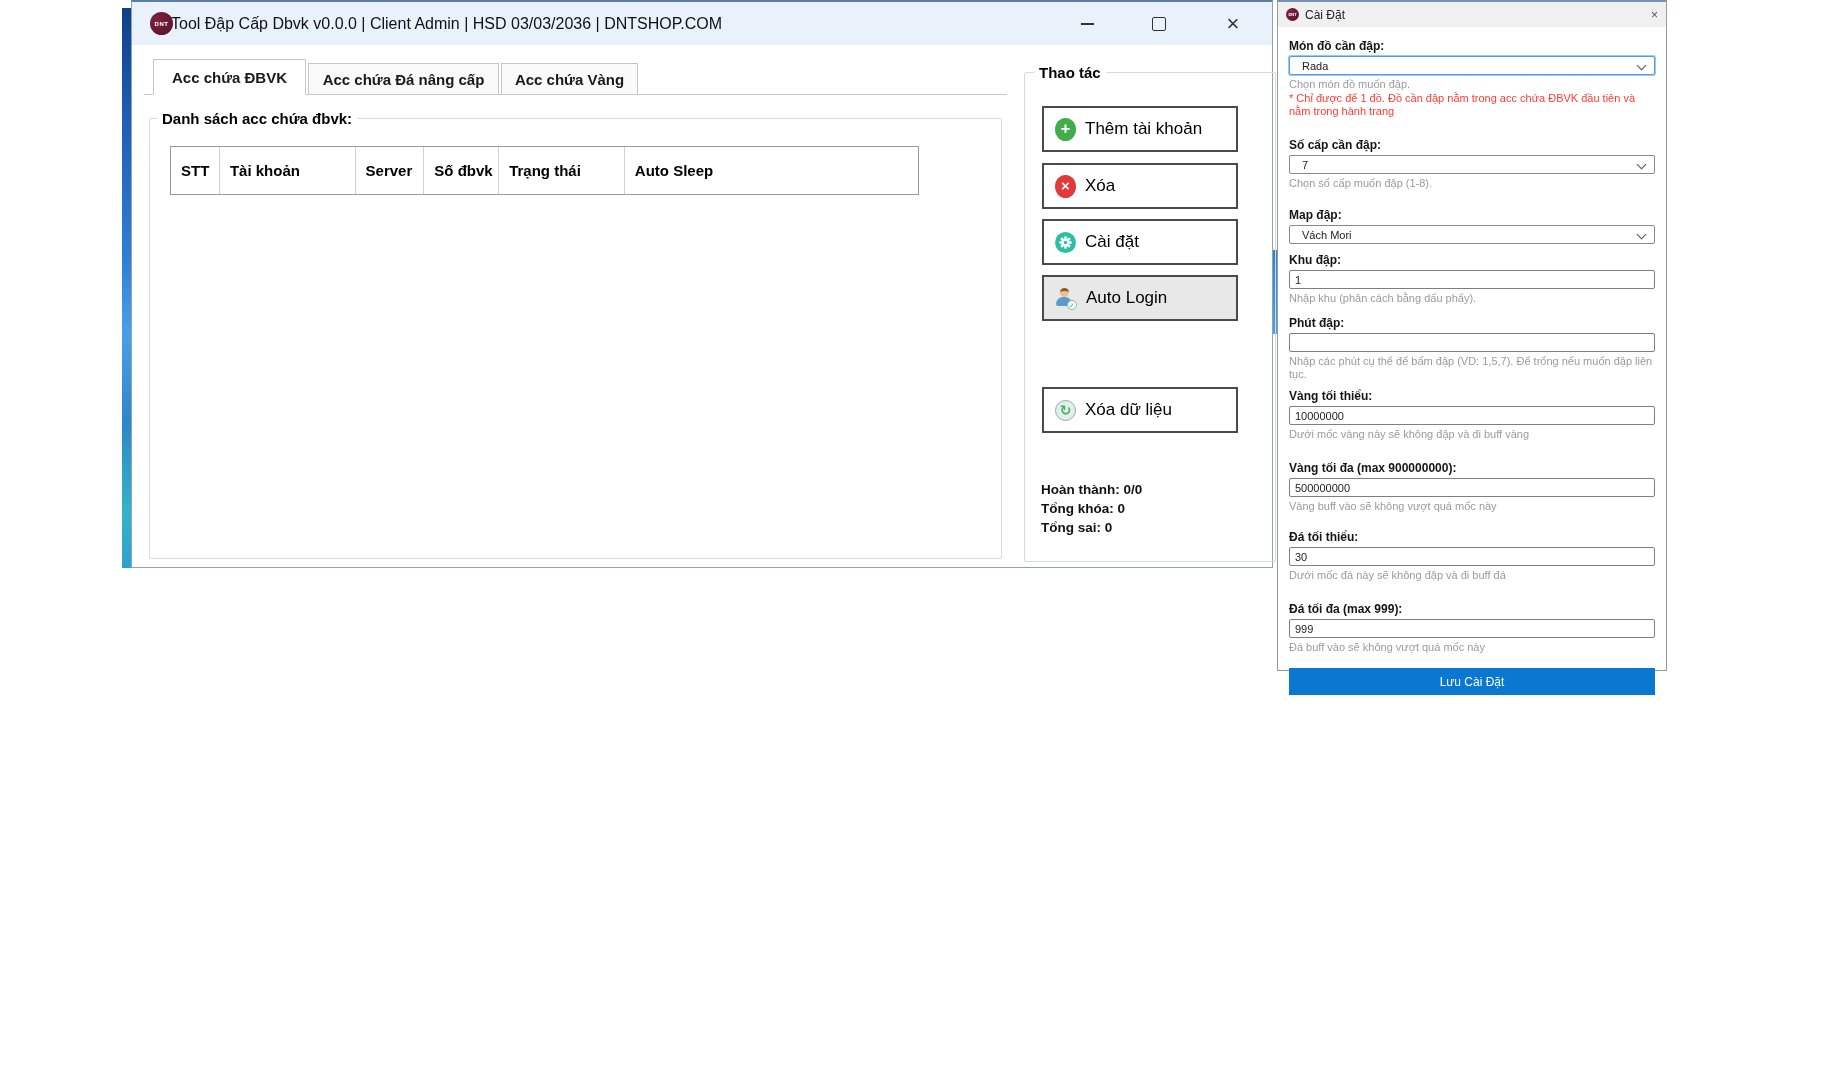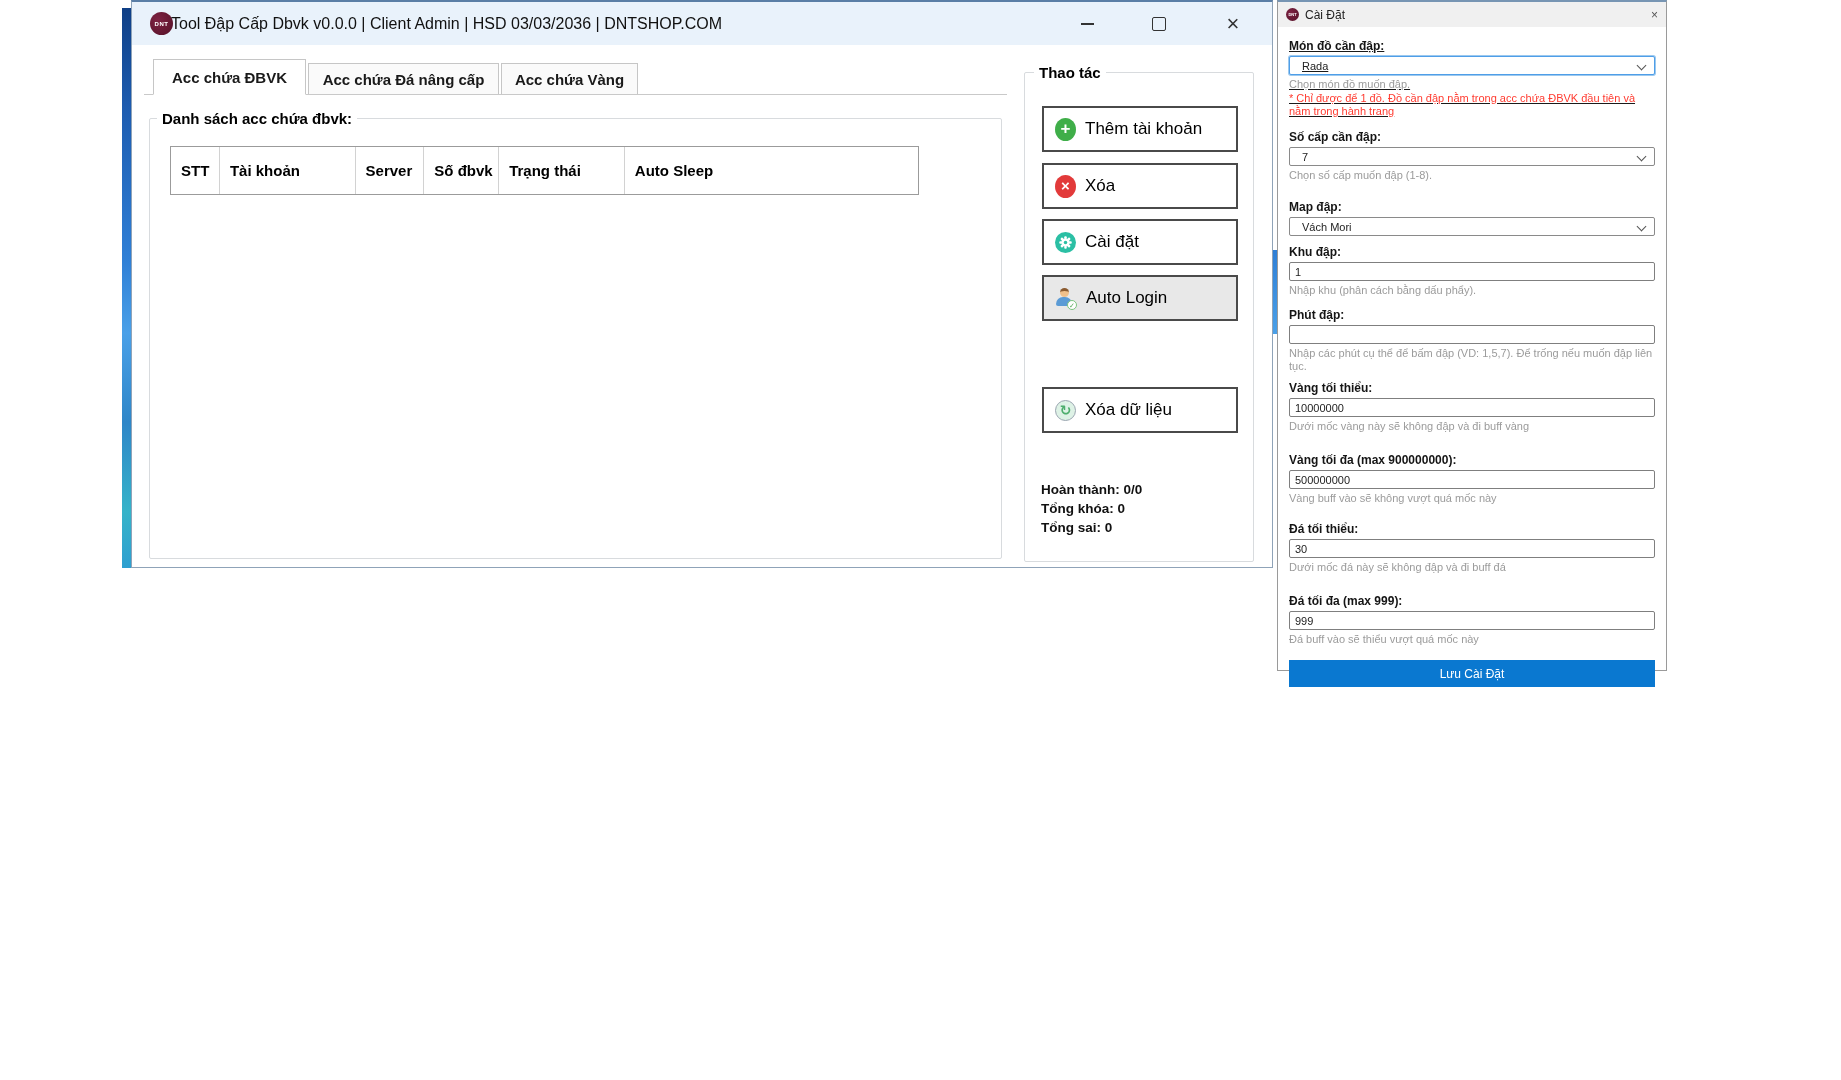--- a/index.html
+++ b/index.html
@@ -31,21 +31,21 @@
   #tab0{left:21px;top:57px;width:153px;height:36px;background:#fff;border-bottom:1px solid #fff;z-index:3;}
   #tab1{left:176px;top:61px;width:191px;height:32px;}
   #tab2{left:369px;top:61px;width:137px;height:32px;}
   #tabline{position:absolute;left:12px;top:92px;width:863px;height:1px;background:#c9c9c9;z-index:1;}
 
   
   .groupbox{position:absolute;border:1px solid #d8dbde;border-radius:2px;box-sizing:border-box;}
   .gb-label{position:absolute;top:-9px;background:#fff;padding:0 5px;font-size:15px;font-weight:bold;color:#000;line-height:17px;}
   #gb-list{left:17px;top:116px;width:853px;height:441px;}
   #gb-list .gb-label{left:7px;}
-  #gb-actions{left:892px;top:70px;width:230px;height:490px;}
+  #gb-actions{left:892px;top:70px;width:252px;height:490px;}
   #gb-actions .gb-label{left:9px;}
 
   
   #thead{position:absolute;left:20px;top:27px;width:749px;height:49px;border:1px solid #9b9b9b;
          box-sizing:border-box;display:flex;background:#fff;}
   .th{display:flex;align-items:center;padding-left:10px;font-size:15px;font-weight:bold;color:#000;
       border-right:1px solid #d2d2d2;box-sizing:border-box;height:100%;}
   .th:last-child{border-right:none;}
   .c0{width:49px;} .c1{width:136px;} .c2{width:69px;} .c3{width:75px;} .c4{width:126px;} .c5{width:294px;}
 
@@ -179,21 +179,21 @@
 </div>
 
 <div id="sw">
   <div class="titlebar">
     <div class="applogo">DNT</div>
     <div class="swtitle">Cài Đặt</div>
     <div class="swclose">×</div>
   </div>
   <div class="content">
 
-    <div style="margin-bottom:12px;text-decoration:underline;">
+    <div style="margin-bottom:20px;">
       <div class="f-label">Món đồ cần đập:</div>
       <div class="f-select focused">
         <span>Rada</span>
       </div>
       <div class="f-help">Chọn món đồ muốn đập.</div>
       <div class="f-note">* Chỉ được để 1 đồ. Đồ cần đập nằm trong acc chứa ĐBVK đầu tiên và nằm trong hành trang</div>
     </div>
 
     <div style="margin-bottom:18px;">
       <div class="f-label">Số cấp cần đập:</div>
@@ -236,18 +236,18 @@
 
     <div style="margin-bottom:20px;">
       <div class="f-label">Đá tối thiểu:</div>
       <input class="f-input" value="30" style="">
       <div class="f-help">Dưới mốc đá này sẽ không đập và đi buff đá</div>
     </div>
 
     <div style="margin-bottom:0;">
       <div class="f-label">Đá tối đa (max 999):</div>
       <input class="f-input" value="999" style="">
-      <div class="f-help">Đá buff vào sẽ thiểu vượt quá mốc này</div>
+      <div class="f-help">Đá buff vào sẽ không vượt quá mốc này</div>
     </div>
 
     <div id="save-btn">Lưu Cài Đặt</div>
   </div>
 </div>
 
 </body></html>

